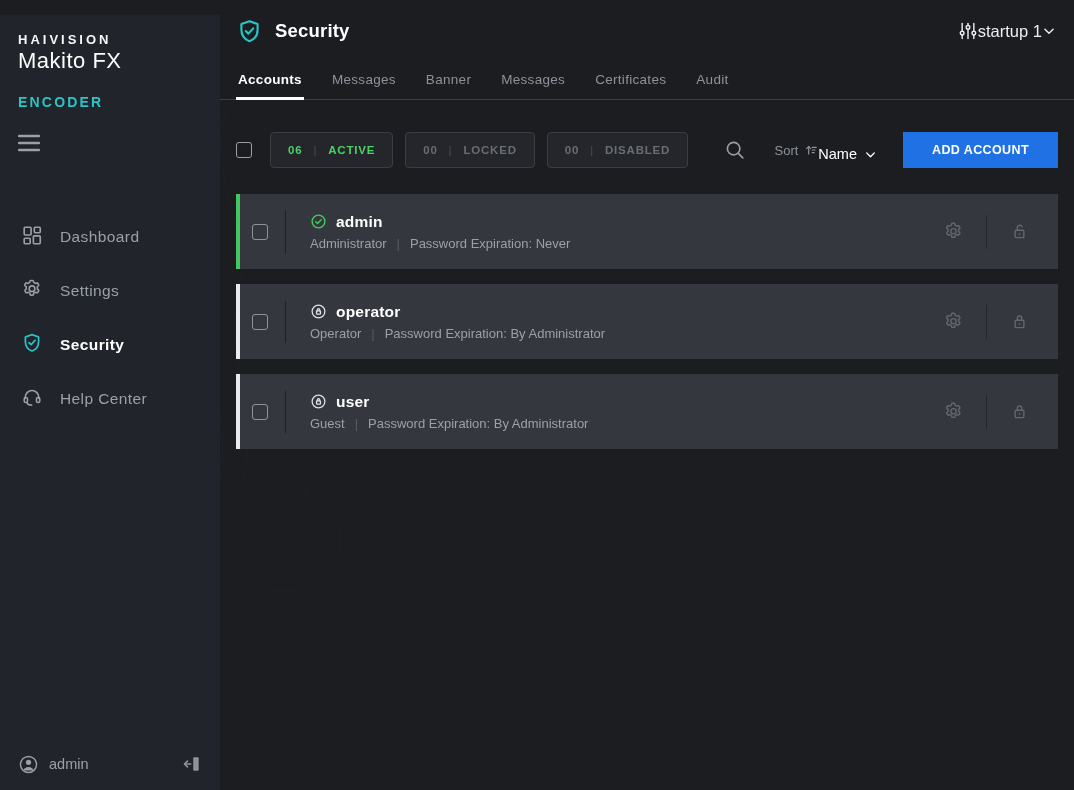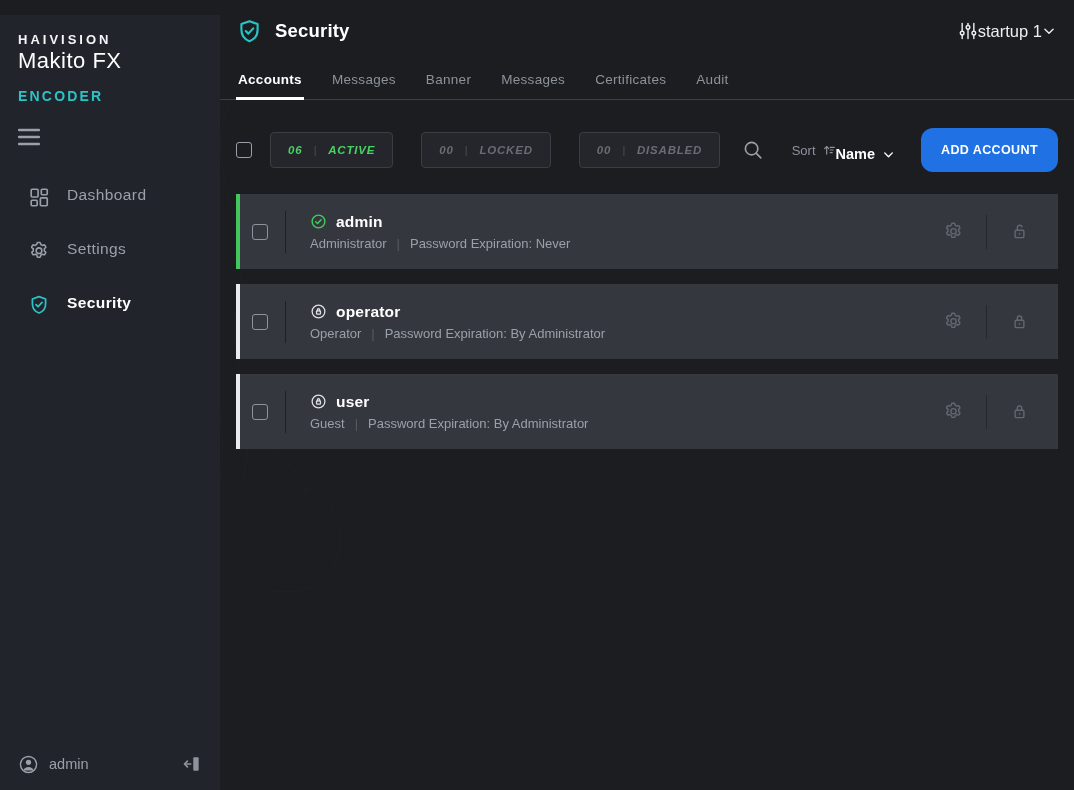--- a/index.html
+++ b/index.html
@@ -8,24 +8,24 @@
   .app { position:relative; width:1074px; height:790px; background:#1b1d21; overflow:hidden; }
 
   
   .topo { position:absolute; inset:0; z-index:0; pointer-events:none; opacity:.55; }
 
   
   .sidebar { position:absolute; left:0; top:15px; bottom:0; width:220px; background:#22252b; z-index:1; display:flex; flex-direction:column; }
   .logo { padding:17px 0 0 18px; }
   .logo-brand { color:#f4f5f7; font-size:13px; font-weight:bold; letter-spacing:3px; }
   .logo-product { color:#fdfdfe; font-size:22px; font-weight:400; letter-spacing:.5px; margin-top:1px; }
-  .logo-sub { color:#2bc4c6; font-size:14px; font-weight:bold; letter-spacing:2.2px; margin-top:14px; }
+  .logo-sub { color:#2bc4c6; font-size:14px; font-weight:bold; letter-spacing:2.2px; margin-top:20px; }
   .menu-btn { margin:24px 0 0 18px; width:22px; cursor:pointer; color:#9aa0a9; }
   .nav { margin-top:40px; display:flex; flex-direction:column; }
-  .nav-item { height:54px; display:flex; align-items:flex-start; padding-left:28px; gap:17px; color:#9aa0a9; font-size:15.5px; letter-spacing:.4px; cursor:pointer; }
+  .nav-item { height:54px; display:flex; align-items:flex-end; padding-left:21px; gap:17px; color:#9aa0a9; font-size:15.5px; letter-spacing:.4px; cursor:pointer; }
   .nav-item .nav-icon { width:22px; height:22px; flex:0 0 22px; }
   .nav-item.active { color:#ffffff; font-weight:bold; }
   .nav-item.active .nav-icon { color:#2bc4c6; }
   .user-bar { margin-top:auto; height:52px; display:flex; align-items:center; padding:0 18px; gap:10px; color:#9aa0a9; font-size:14.5px; }
   .user-bar .logout { margin-left:auto; color:#8d929b; cursor:pointer; }
 
   
   .main { position:absolute; left:220px; right:0; top:0; bottom:0; z-index:1; }
   .page-header { height:62px; display:flex; align-items:center; padding:0 18px 0 16px; }
   .page-title-wrap { display:flex; align-items:center; gap:12px; }
@@ -33,31 +33,31 @@
   .preset { margin-left:auto; display:flex; align-items:center; color:#eceef0; cursor:pointer; }
   .preset-label { font-size:16.5px; }
 
   .tabs { height:38px; display:flex; gap:26px; padding:0 16px; border-bottom:1px solid #3c3f46; }
   .tab { display:flex; align-items:center; color:#8d929b; font-size:13.5px; letter-spacing:.3px; cursor:pointer; border-bottom:3px solid transparent; margin-bottom:-1px; padding:0 2px; }
   .tab.active { color:#ffffff; font-weight:bold; border-bottom-color:#ffffff; }
 
   .toolbar { margin-top:32px; height:36px; display:flex; align-items:center; padding:0 16px; }
   .checkbox { width:16px; height:16px; border:1.5px solid #9aa0a9; border-radius:3px; background:transparent; cursor:pointer; flex:0 0 16px; }
   .toolbar .checkbox { margin-right:18px; }
-  .chips { display:flex; gap:28px;font-style:italic; }
+  .chips { display:flex; gap:12px; }
   .chip { height:36px; padding:0 17px; border:1px solid #3a3d44; border-radius:4px; background:#24262b; display:flex; align-items:center; gap:11px; font-size:11.5px; font-weight:bold; letter-spacing:.8px; cursor:pointer; }
   .chip .sep { color:#4a4e55; font-weight:normal; }
   .chip.on { color:#4ad264; }
   .chip.off { color:#686d76; }
   .toolbar-right { margin-left:auto; display:flex; align-items:center; }
   .search-btn { color:#9aa0a9; margin-right:28px; cursor:pointer; width:22px; height:22px; }
   .sort { display:flex; flex-direction:row; margin-right:26px; cursor:pointer; }
   .sort-top { display:flex; align-items:center; gap:6px; color:#8d929b; font-size:13px; }
-  .sort-bottom { display:flex; align-items:center; gap:7px; color:#ffffff; font-size:14.5px; font-weight:bold; margin-top:8px; }
-  .add-btn { height:44px; padding:0 20px; background:#2071e4; border:none; border-radius:12px; color:#fff; font-family:"Liberation Sans",sans-serif; font-size:12.5px; font-weight:bold; letter-spacing:.4px; cursor:pointer; }
+  .sort-bottom { display:flex; align-items:center; gap:7px; color:#ffffff; font-size:14.5px; font-weight:normal; margin-top:8px; }
+  .add-btn { height:36px; padding:0 29px; background:#2071e4; border:none; border-radius:0; color:#fff; font-family:"Liberation Sans",sans-serif; font-size:12.5px; font-weight:bold; letter-spacing:.4px; cursor:pointer; }
 
   .rows { margin-top:26px; padding:0 16px; display:flex; flex-direction:column; gap:15px; }
   .row { position:relative; height:75px; background:#34373e; display:flex; align-items:center; }
   .row .accent { position:absolute; left:0; top:0; bottom:0; width:4px; }
   .accent.green { background:#43c65e; }
   .accent.white { background:#e9ebee; }
   .row .checkbox { margin-left:16px; border-color:#8e939b; }
   .row .cell-div { width:1px; height:42px; background:#1e2024; margin-left:17px; }
   .row-content { margin-left:24px; display:flex; flex-direction:column; }
   .row-line1 { display:flex; align-items:center; gap:9px; }
@@ -133,20 +133,32 @@
       </div>
       <div class="nav-item active">
         <span class="nav-icon">
           <svg width="22" height="22" viewBox="0 0 24 24" fill="none" stroke="currentColor" stroke-width="1.9" stroke-linecap="round" stroke-linejoin="round">
               <path d="M12 2.8l7.2 2.6v5.1c0 4.9-3 8.6-7.2 10.2C7.8 19.1 4.8 15.4 4.8 10.5V5.4z"></path>
               <path d="M8.7 11.6l2.3 2.3 4.3-4.7"></path>
             </svg>
         </span>
         <span>Security</span>
       </div>
+      <div class="nav-item">
+        <span class="nav-icon">
+          <svg width="22" height="22" viewBox="0 0 24 24" fill="none" stroke="currentColor" stroke-width="1.7" stroke-linecap="round" stroke-linejoin="round">
+              <path d="M4.5 13.5v-1a7.5 7.5 0 0 1 15 0v1"></path>
+              <rect x="3.5" y="12.5" width="3.6" height="5.5" rx="1.6"></rect>
+              <rect x="16.9" y="12.5" width="3.6" height="5.5" rx="1.6"></rect>
+              <path d="M6.5 18c.5 1.8 2 2.8 4 2.8"></path>
+              <circle cx="11.5" cy="20.8" r="1" fill="currentColor" stroke="none"></circle>
+            </svg>
+        </span>
+        <span>Help Center</span>
+      </div>
     </div>
 
     <div class="user-bar">
       <span>
         <svg width="21" height="21" viewBox="0 0 24 24">
             <circle cx="12" cy="12" r="9.2" fill="none" stroke="#9aa0a9" stroke-width="1.6"></circle>
             <circle cx="12" cy="9.5" r="3" fill="#9aa0a9"></circle>
             <path d="M5.9 18.8c1-2.5 3.3-4 6.1-4s5.1 1.5 6.1 4" fill="#9aa0a9"></path>
           </svg>
       </span>

